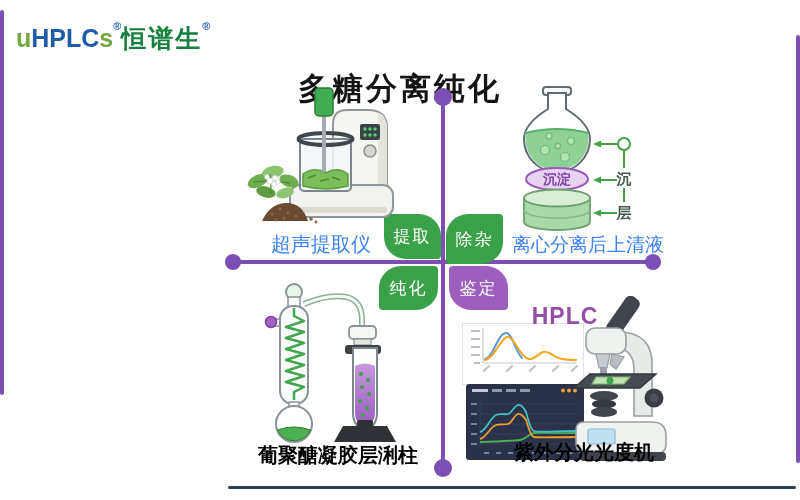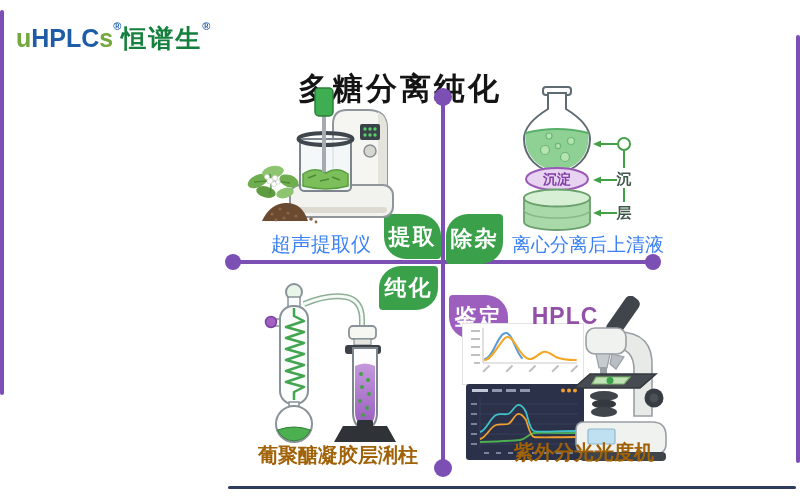--- a/index.html
+++ b/index.html
@@ -23,32 +23,32 @@
   .vline { left:441px; top:96px; width:4px; height:372px; background:#7c4fb5; }
   .hline { left:233px; top:260px; width:420px; height:4px; background:#7c4fb5; }
   .dot   { background:#7c4fb5; border-radius:50%; }
   .dot.t { left:434px; top:88px;  width:18px; height:18px; }
   .dot.b { left:434px; top:459px; width:18px; height:18px; }
   .dot.l { left:225px; top:254px; width:16px; height:16px; }
   .dot.r { left:645px; top:254px; width:16px; height:16px; }
 
   
   .badge { display:flex; align-items:center; justify-content:center; color:#fff;
-           font-size:22px; font-weight:bold; letter-spacing:2px; }
+           font-size:17px; font-weight:normal; letter-spacing:2px; }
   .badge.green  { background:#3ba04a; }
-  .badge.purple { background:#9d5fbe;margin-top:29px; }
+  .badge.purple { background:#9d5fbe; }
   .badge.extract  { left:384px; top:214px; width:57px; height:45px; border-radius:4px 22px 4px 22px; }
   .badge.remove   { left:446px; top:214px; width:57px; height:50px; border-radius:22px 4px 22px 4px; }
   .badge.purify   { left:379px; top:266px; width:59px; height:44px; border-radius:22px 4px 22px 4px; }
   .badge.identify { left:449px; top:266px; width:59px; height:44px; border-radius:4px 22px 4px 22px; }
 
   
   .qlabel { text-align:center; white-space:nowrap; }
   .qlabel.dark   { color:#3b82f6; font-weight:500; }
-  .qlabel.purple { color:#a16207; font-weight:600; }
+  .qlabel.purple { color:#000000; font-weight:600; }
   .q1l { left:246px; top:231px; width:150px; font-size:20px; }
   .q2l { left:512px; top:232px; width:152px; font-size:19px; }
   .q3l { left:248px; top:442px; width:180px; font-size:20px; }
   .q4l { left:500px; top:439px; width:168px; font-size:20px; }
   .hplc { left:520px; top:303px; width:90px; font-size:23px; font-weight:bold;
           color:#9350a8; letter-spacing:1px; }
 
   
   .edge { background:#7c4fb5; border-radius:2px; }
   .edge.left  { left:0px;  top:10px; width:4px; height:385px; }

